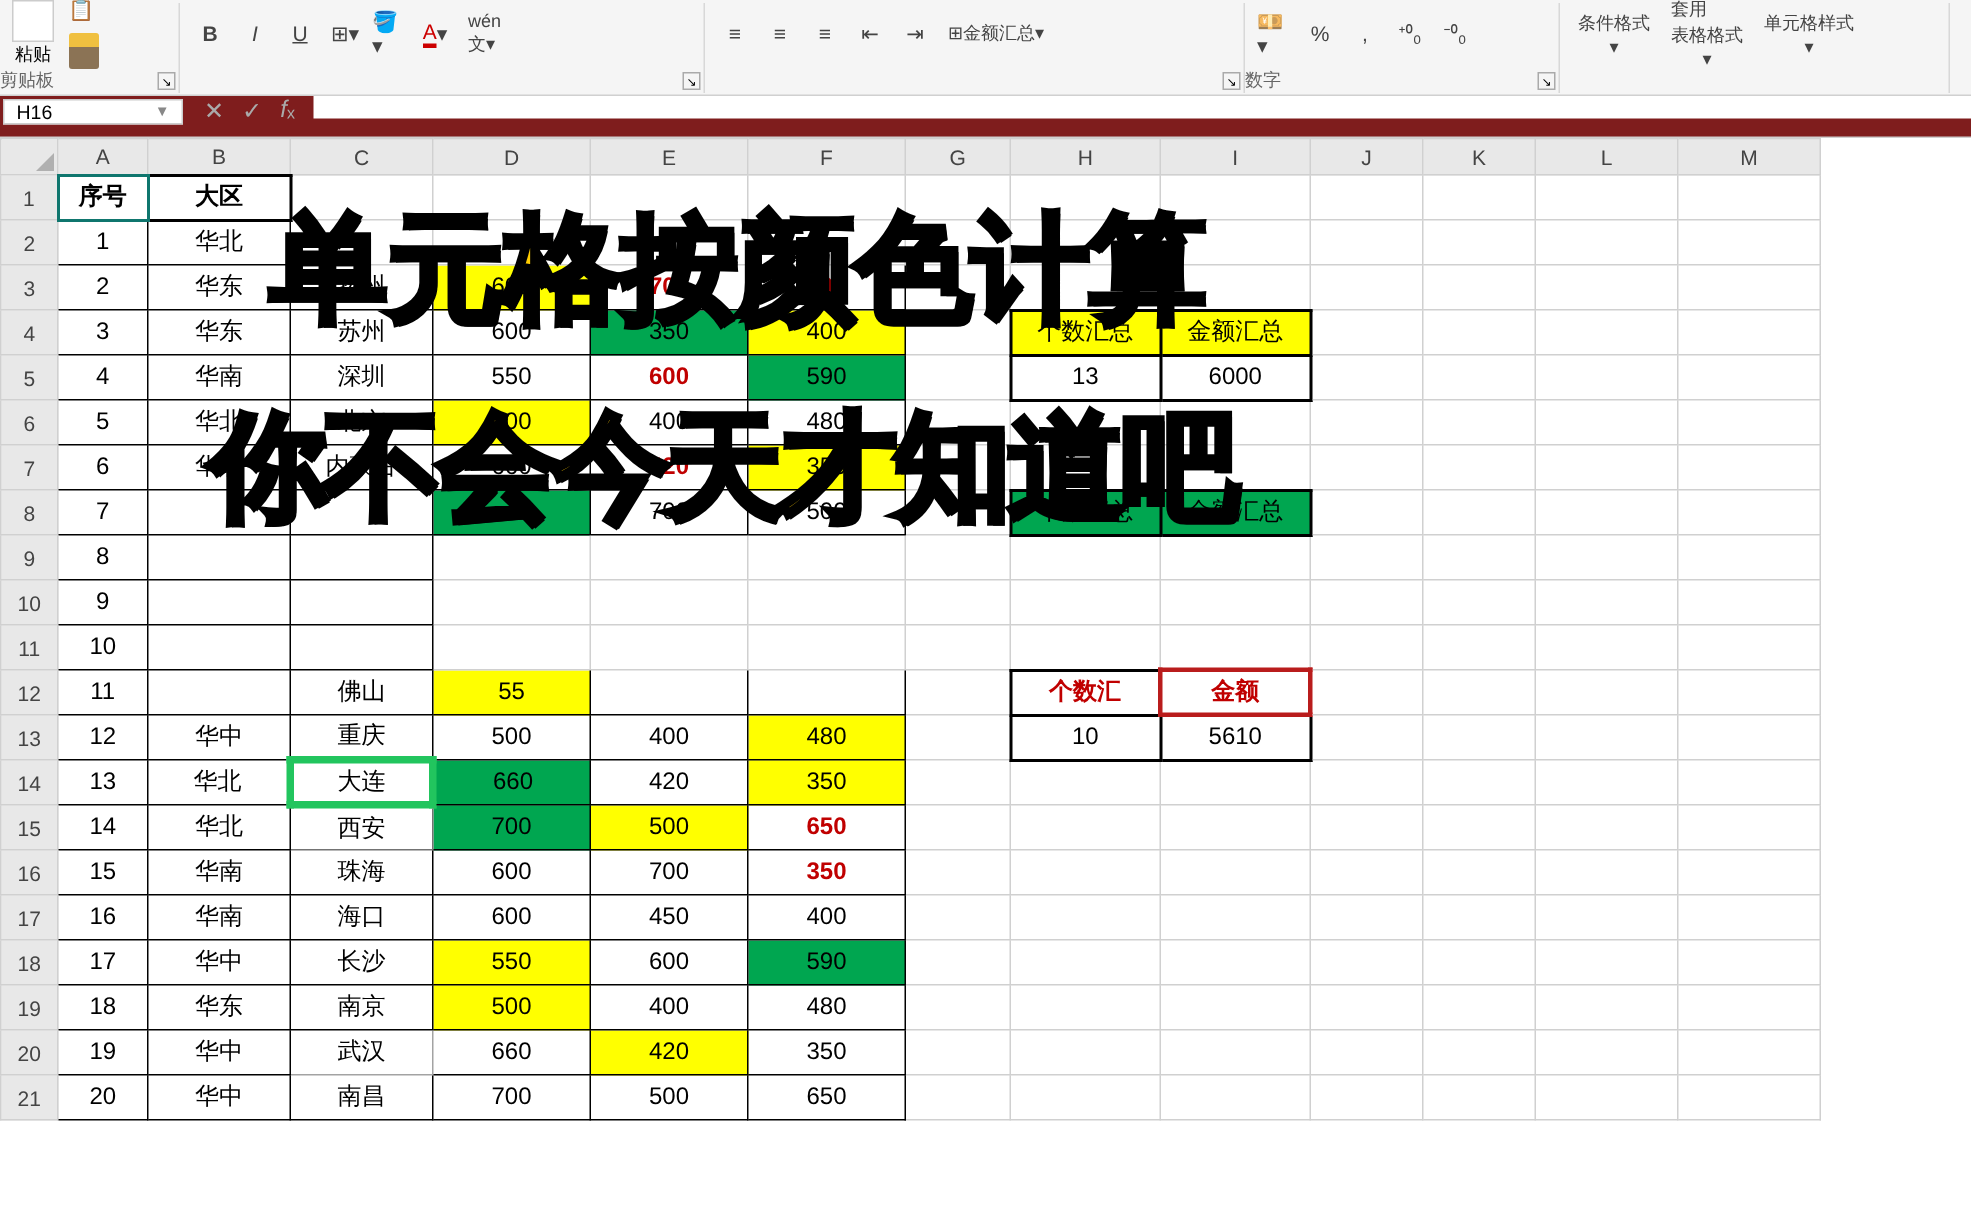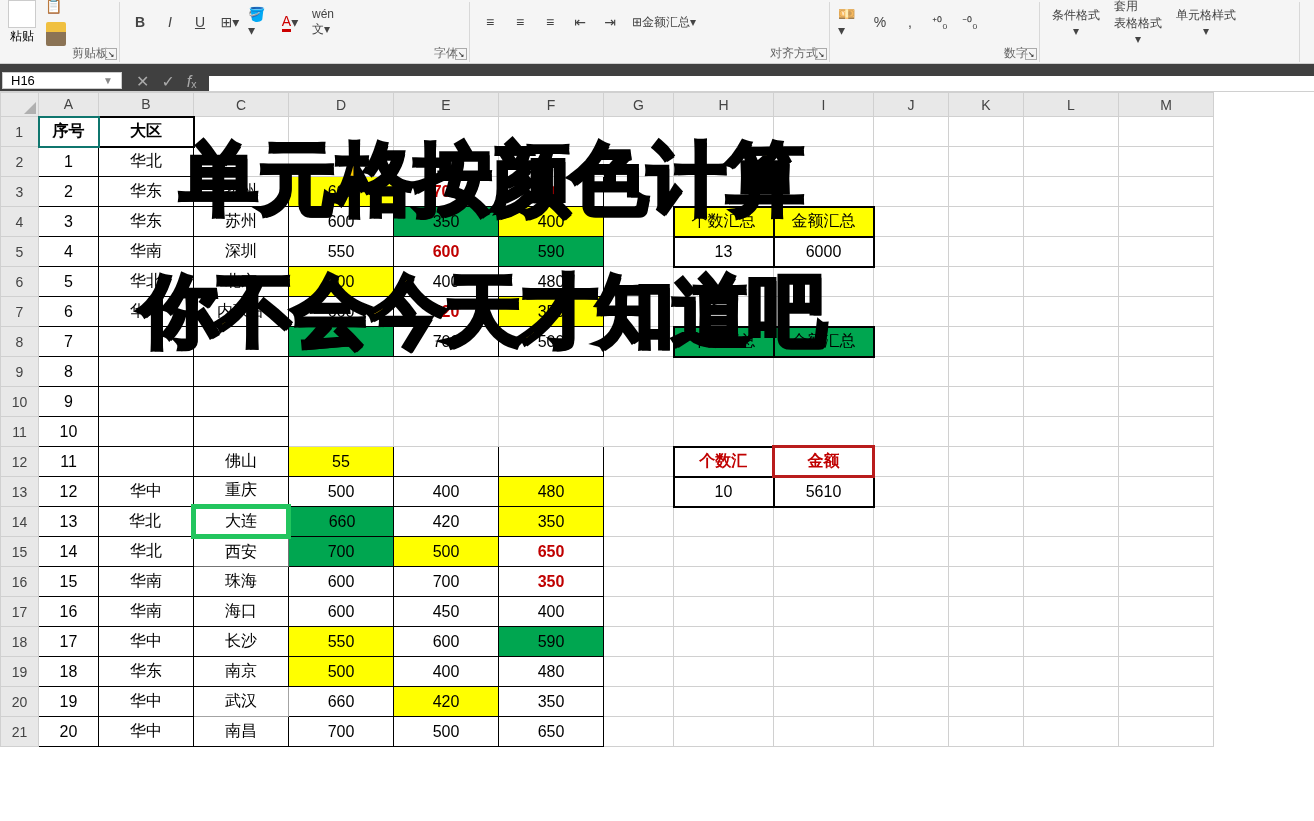--- a/index.html
+++ b/index.html
@@ -2,30 +2,30 @@
 <html><head>
 <meta charset="utf-8">
 <style>
 * { box-sizing: border-box; margin: 0; padding: 0; font-family: "Microsoft YaHei", Arial, sans-serif; }
 body { background: #fff; width: 1314px; height: 821px; overflow: hidden; position: relative; }
 
 
 .ribbon { height: 64px; background: #f5f5f5; border-bottom: 1px solid #d0d0d0; display: flex; align-items: flex-start; padding: 2px 0; }
 .ribbon-group { display: flex; flex-direction: column; height: 60px; border-right: 1px solid #d8d8d8; padding: 0 8px; position: relative; }
 .ribbon-buttons { display: flex; gap: 6px; align-items: center; height: 40px; }
-.ribbon-group-label { font-size: 12px; color: #666; text-align: right; position: absolute; bottom: 0; left: 0; right: 11px; }
+.ribbon-group-label { font-size: 12px; color: #666; text-align: left; position: absolute; bottom: 0; left: 0; right: 0; }
 .rb-btn { width: 24px; height: 24px; display: flex; align-items: center; justify-content: center; font-size: 14px; color: #444; cursor: pointer; }
 .rb-btn.wide { width: auto; padding: 0 4px; font-size: 12px; }
 .paste-btn { display: flex; flex-direction: column; align-items: center; font-size: 12px; cursor: pointer; }
 .paste-icon { width: 28px; height: 28px; background: #fff; border: 1px solid #ccc; }
 .brush-icon { width: 20px; height: 24px; background: linear-gradient(to bottom, #f0c040 40%, #8b7355 40%); border-radius: 2px; margin: 4px; }
 .corner-launcher { position: absolute; right: 2px; bottom: 2px; width: 12px; height: 12px; border: 1px solid #aaa; font-size: 8px; display: flex; align-items: center; justify-content: center; }
 
 
-.formula-area { height: 28px; display: flex; align-items: flex-end; border-bottom: 1px solid #d0d0d0; background: #404040; }
+.formula-area { height: 28px; display: flex; align-items: flex-start; border-bottom: 1px solid #d0d0d0; background: #7f1d1d; }
 .name-box { width: 120px; border: 1px solid #ccc; display: flex; align-items: center; padding: 0 8px; font-size: 13px; margin: 2px; background: #fff; }
 .name-box-dd { margin-left: auto; color: #888; font-size: 10px; }
 .fn-ctrls { display: flex; align-items: center; gap: 12px; padding: 0 12px; color: #aaa; }
 .fn-ctrls span { cursor: pointer; }
 .formula-input { flex: 1; border: none; padding: 0 6px; font-size: 13px; }
 
 
 .grid-wrap { position: relative; }
 .grid { border-collapse: collapse; table-layout: fixed; }
 .grid th, .grid td { border: 1px solid #d0d0d0; height: 30px; text-align: center; font-size: 16px; padding: 0; }
@@ -71,34 +71,32 @@
           <i>I</i>
         </div>
       <div class="rb-btn">
           <u>U</u>
         </div>
       <div class="rb-btn">⊞▾</div>
       <div class="rb-btn">🪣▾</div>
       <div class="rb-btn"><span style="color:#c00;border-bottom:3px solid #c00">A</span>▾</div>
       <div class="rb-btn wide">wén<br>文▾</div>
     </div>
-    <div class="ribbon-group-label">字体</div>
     <div class="corner-launcher">↘</div>
   </div>
 
   <div class="ribbon-group" style="width:360px">
     <div class="ribbon-buttons">
       <div class="rb-btn">≡</div>
       <div class="rb-btn">≡</div>
       <div class="rb-btn">≡</div>
       <div class="rb-btn">⇤</div>
       <div class="rb-btn">⇥</div>
       <div class="rb-btn wide">⊞ <span>金额汇总</span> ▾</div>
     </div>
-    <div class="ribbon-group-label">对齐方式</div>
     <div class="corner-launcher">↘</div>
   </div>
 
   <div class="ribbon-group" style="width:210px">
     <div class="ribbon-buttons">
       <div class="rb-btn">💴▾</div>
       <div class="rb-btn">%</div>
       <div class="rb-btn">,</div>
       <div class="rb-btn">⁺⁰₀</div>
       <div class="rb-btn">⁻⁰₀</div>

